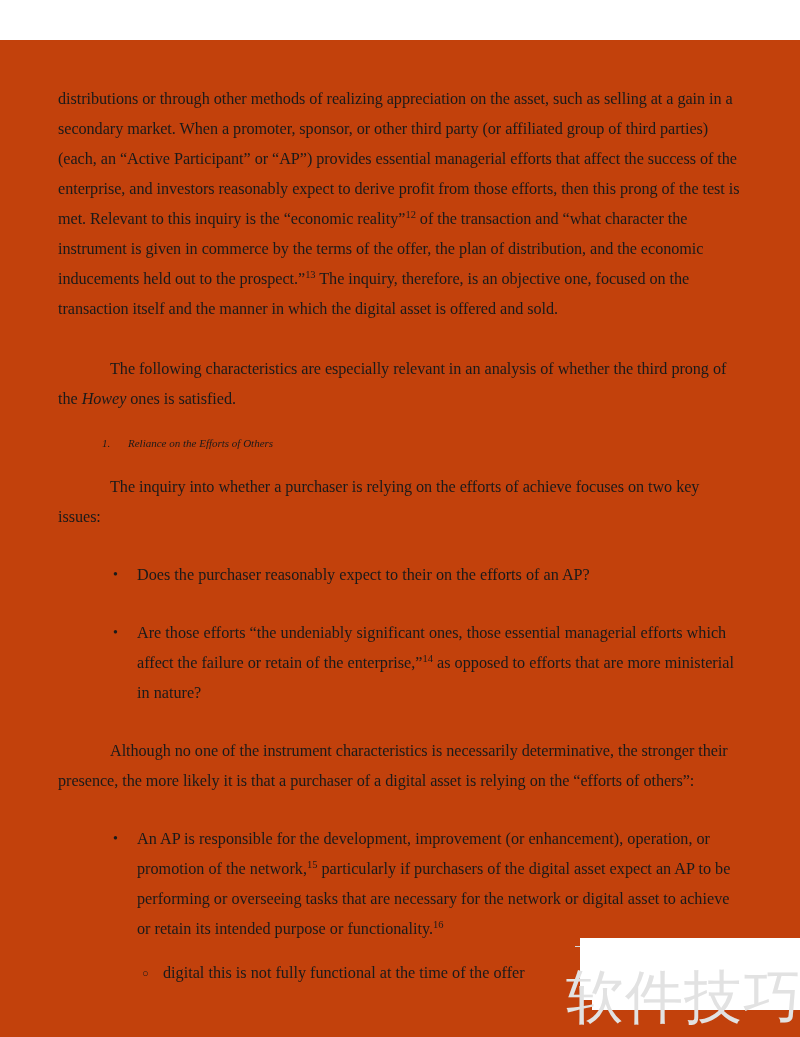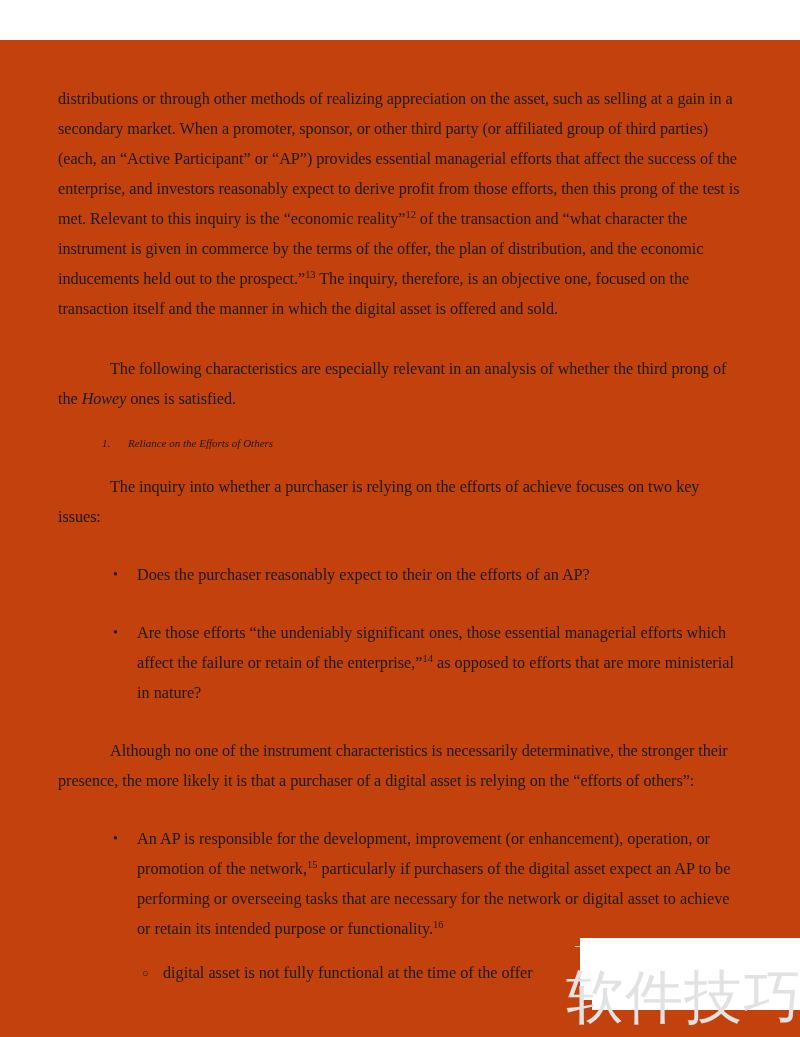--- a/index.html
+++ b/index.html
@@ -161,21 +161,21 @@
     <p class="para indent">Although no one of the instrument characteristics is necessarily determinative, the stronger their presence, the more likely it is that a purchaser of a digital asset is relying on the “efforts of others”:</p>
 
     <div class="gap-md"></div>
 
     <p class="bullet-item"><span class="marker">•</span><span>An AP is responsible for the development, improvement (or enhancement), operation, or promotion of the network,</span><sup class="fn">15</sup><span> particularly if purchasers of the digital asset expect an AP to be performing or overseeing tasks that are necessary for the network or digital asset to achieve or retain its intended purpose or functionality.</span><sup class="fn">16</sup></p>
 
     <div class="gap-sm"></div>
 
     <p class="subbullet-item"><span class="marker">○</span></p>
 
-    <p class="subbullet-item"><span>digital asset is not fully functional at the time of the offer</span></p>
+    <p class="subbullet-item"><span>digital this is not fully functional at the time of the offer</span></p>
 
   </div>
 
   <div id="artifact-line"></div>
   <div id="clip-overlay"></div>
   <div id="clip-overlay-2"></div>
 
   <div id="watermark">软件技巧</div>
 
 </div>

